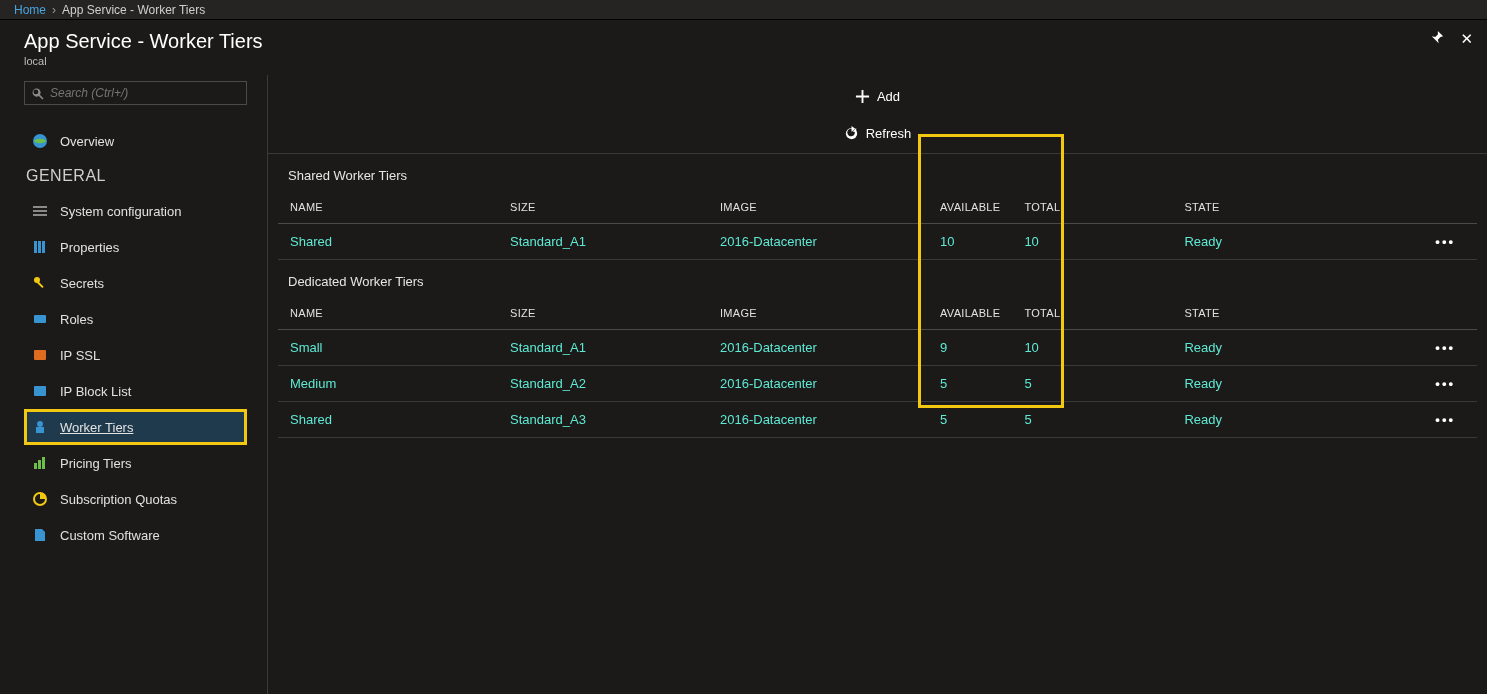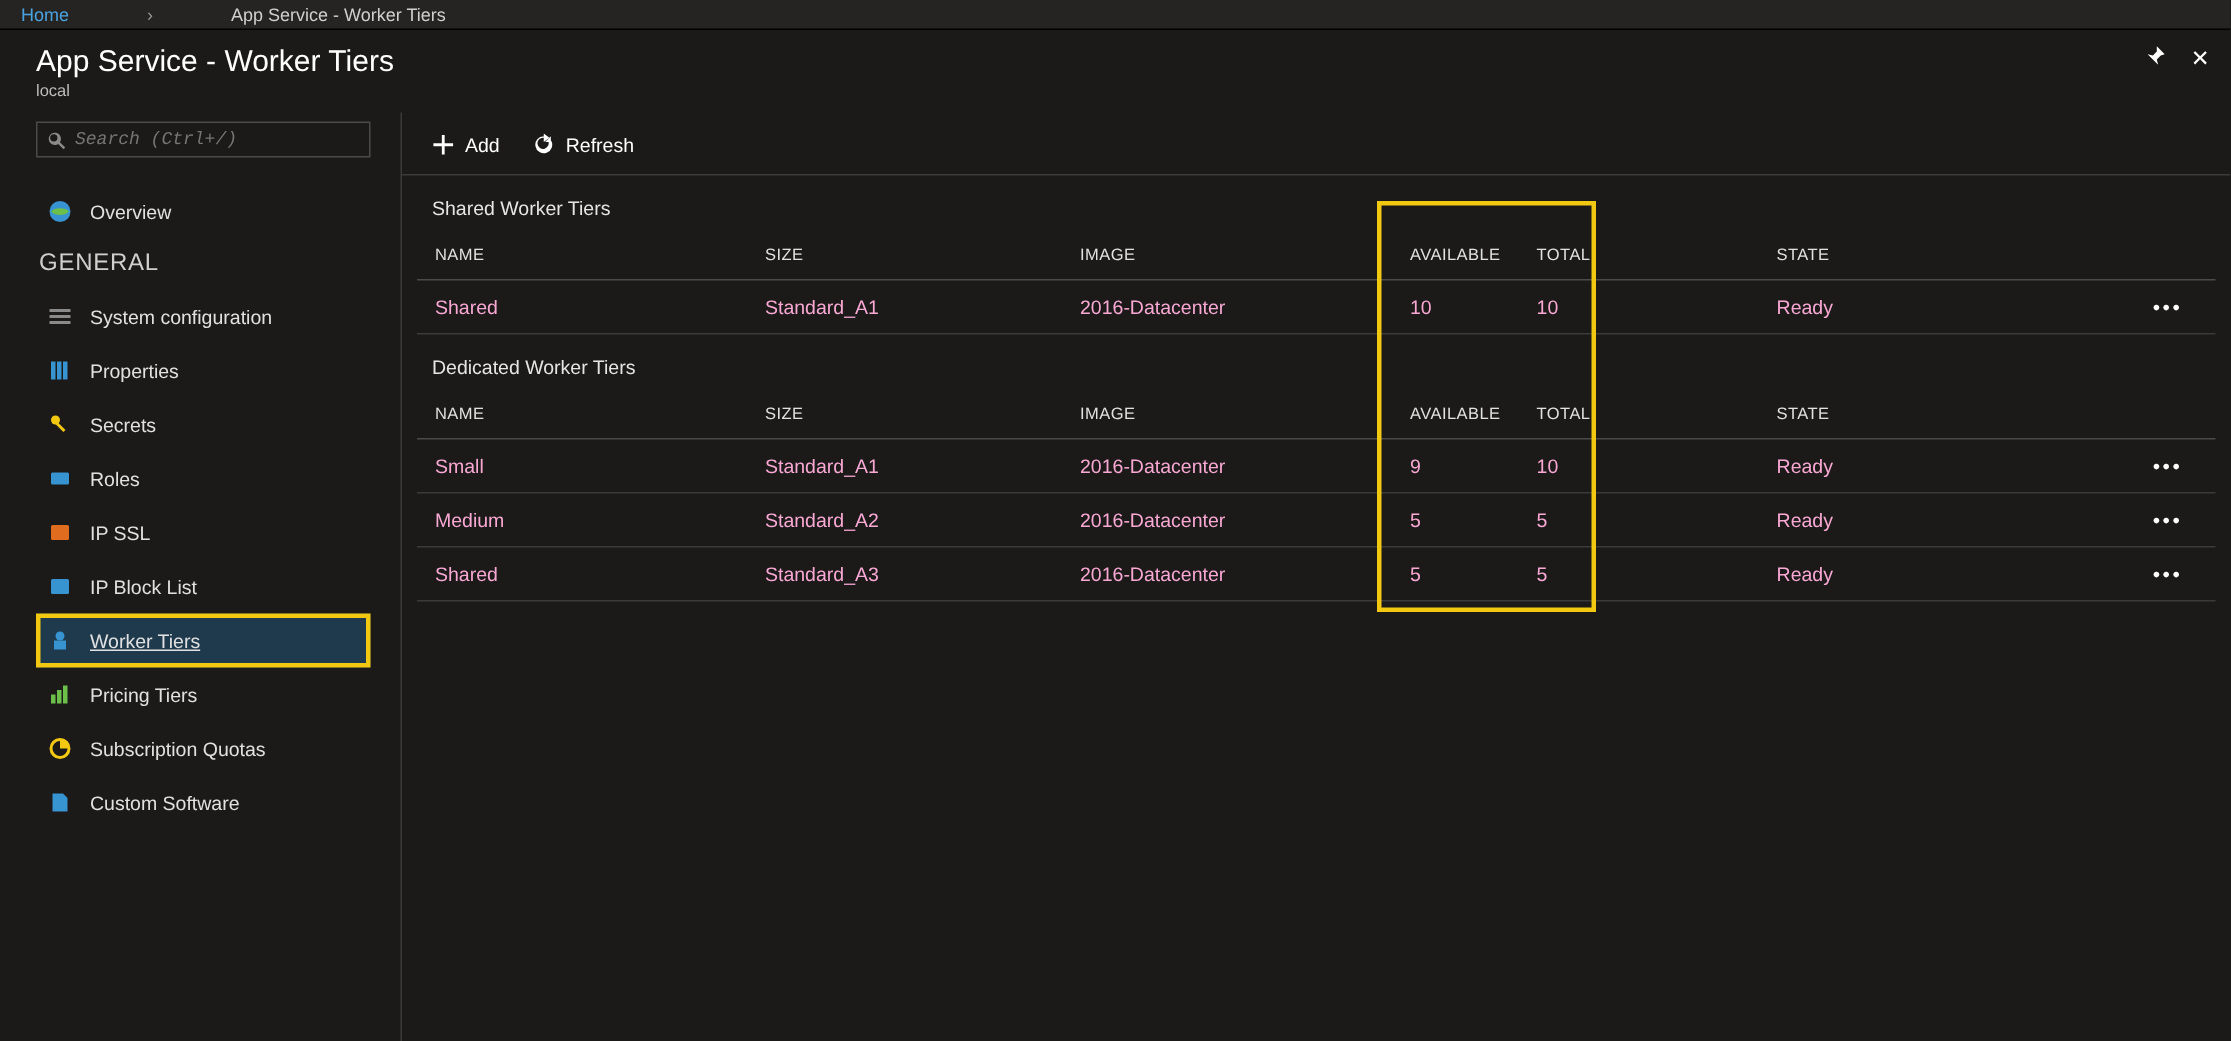--- a/index.html
+++ b/index.html
@@ -14,21 +14,20 @@
   }
   .topbar {
     height: 20px;
     background: #252423;
     display: flex;
     align-items: center;
     padding: 0 14px;
     font-size: 12px;
     color: #cfcfcf;
     border-bottom: 1px solid #000;
-    gap: 46px;
   }
   .topbar .home { color: #4aa3df; }
   .topbar .crumb-sep { margin: 0 6px; color: #999; }
   .header {
     display: flex;
     align-items: flex-start;
     padding: 10px 18px 8px 24px;
     position: relative;
   }
   .header .title { font-size: 20px; font-weight: 400; color: #fff; }
@@ -49,51 +48,52 @@
     align-items: center;
     border: 1px solid #4a4a4a;
     background: #1b1a19;
     height: 24px;
     padding: 0 6px;
     color: #8a8a8a;
     margin-bottom: 18px;
   }
   .search input {
     background: transparent; border: 0; outline: 0; color: #f0abfc;
-    font-style: italic; font-size: 12px; flex: 1; margin-left: 6px; font-family: Liberation Mono, monospace;
+    font-style: italic; font-size: 12px; flex: 1; margin-left: 6px;
   }
   .search svg { width: 13px; height: 13px; fill: #8a8a8a; }
   .nav-item {
     display: flex; align-items: center; height: 36px;
     padding: 0 8px; cursor: pointer; color: #e1e1e1;
   }
   .nav-item.selected { background: #1f3a4d; outline: 3px solid #f2c811; outline-offset: -3px; text-decoration: underline; }
   .nav-item .icon { width: 16px; height: 16px; margin-right: 12px; display:flex; align-items:center; justify-content:center; }
   .section-label {
     font-size: 16px; color: #cfcfcf; letter-spacing: .5px;
     margin: 8px 0 8px 2px;
   }
   .main {
     flex: 1; padding: 0 0 0 0; overflow: auto; position: relative;
   }
   .toolbar {
     display: flex; align-items: center; gap: 22px;
     padding: 14px 20px 12px 20px;
     border-bottom: 1px solid #3a3a3a;
+    flex-direction: column;
   }
   .toolbar .tb-btn { display: flex; align-items: center; gap: 7px; cursor: pointer; color: #fff; font-size: 13px; }
   .toolbar .tb-btn svg { width:15px; height:15px; fill:#fff; }
   .section-title { padding: 14px 20px 8px 20px; font-size: 13px; color: #e5e5e5; }
   table.grid { width: calc(100% - 20px); border-collapse: collapse; margin-left: 10px; }
   table.grid th {
     text-align: left; font-size: 11px; font-weight: 400; letter-spacing: .3px;
     color: #e1e1e1; padding: 10px 12px; border-bottom: 1px solid #4a4a4a;
   }
   table.grid td {
-    font-size: 13px; color: #f9a8d4; padding: 10px 12px; border-bottom: 1px solid #3a3a3a;
+    font-size: 13px; color: #5eead4; padding: 10px 12px; border-bottom: 1px solid #3a3a3a;
     white-space: nowrap;
   }
   table.grid td.more { text-align:right; color:#fff; font-weight:700; letter-spacing:2px; cursor:pointer; padding-right:22px; }
   .col-name { width: 220px; }
   .col-size { width: 210px; }
   .col-image { width: 220px; }
   .col-avail { width: 70px; }
   .col-total { width: 160px; }
   .col-state { width: 170px; }
   .highlight-box {

